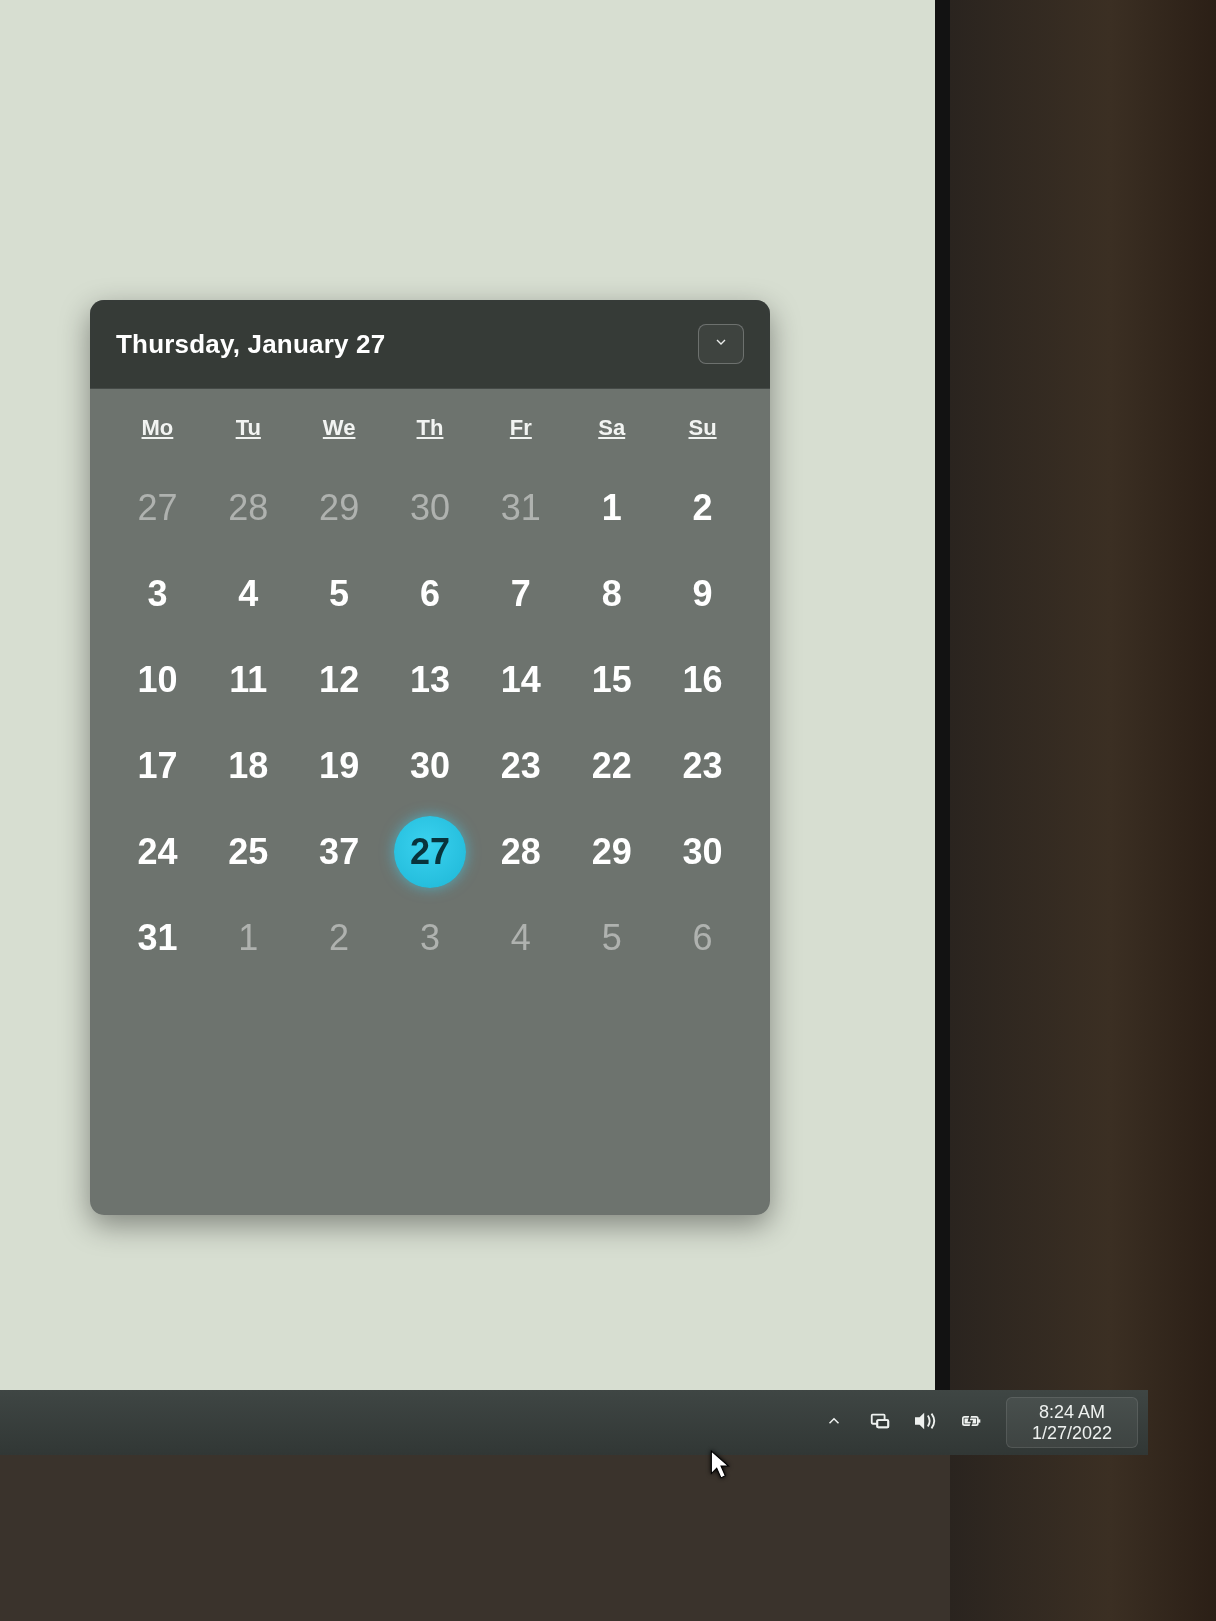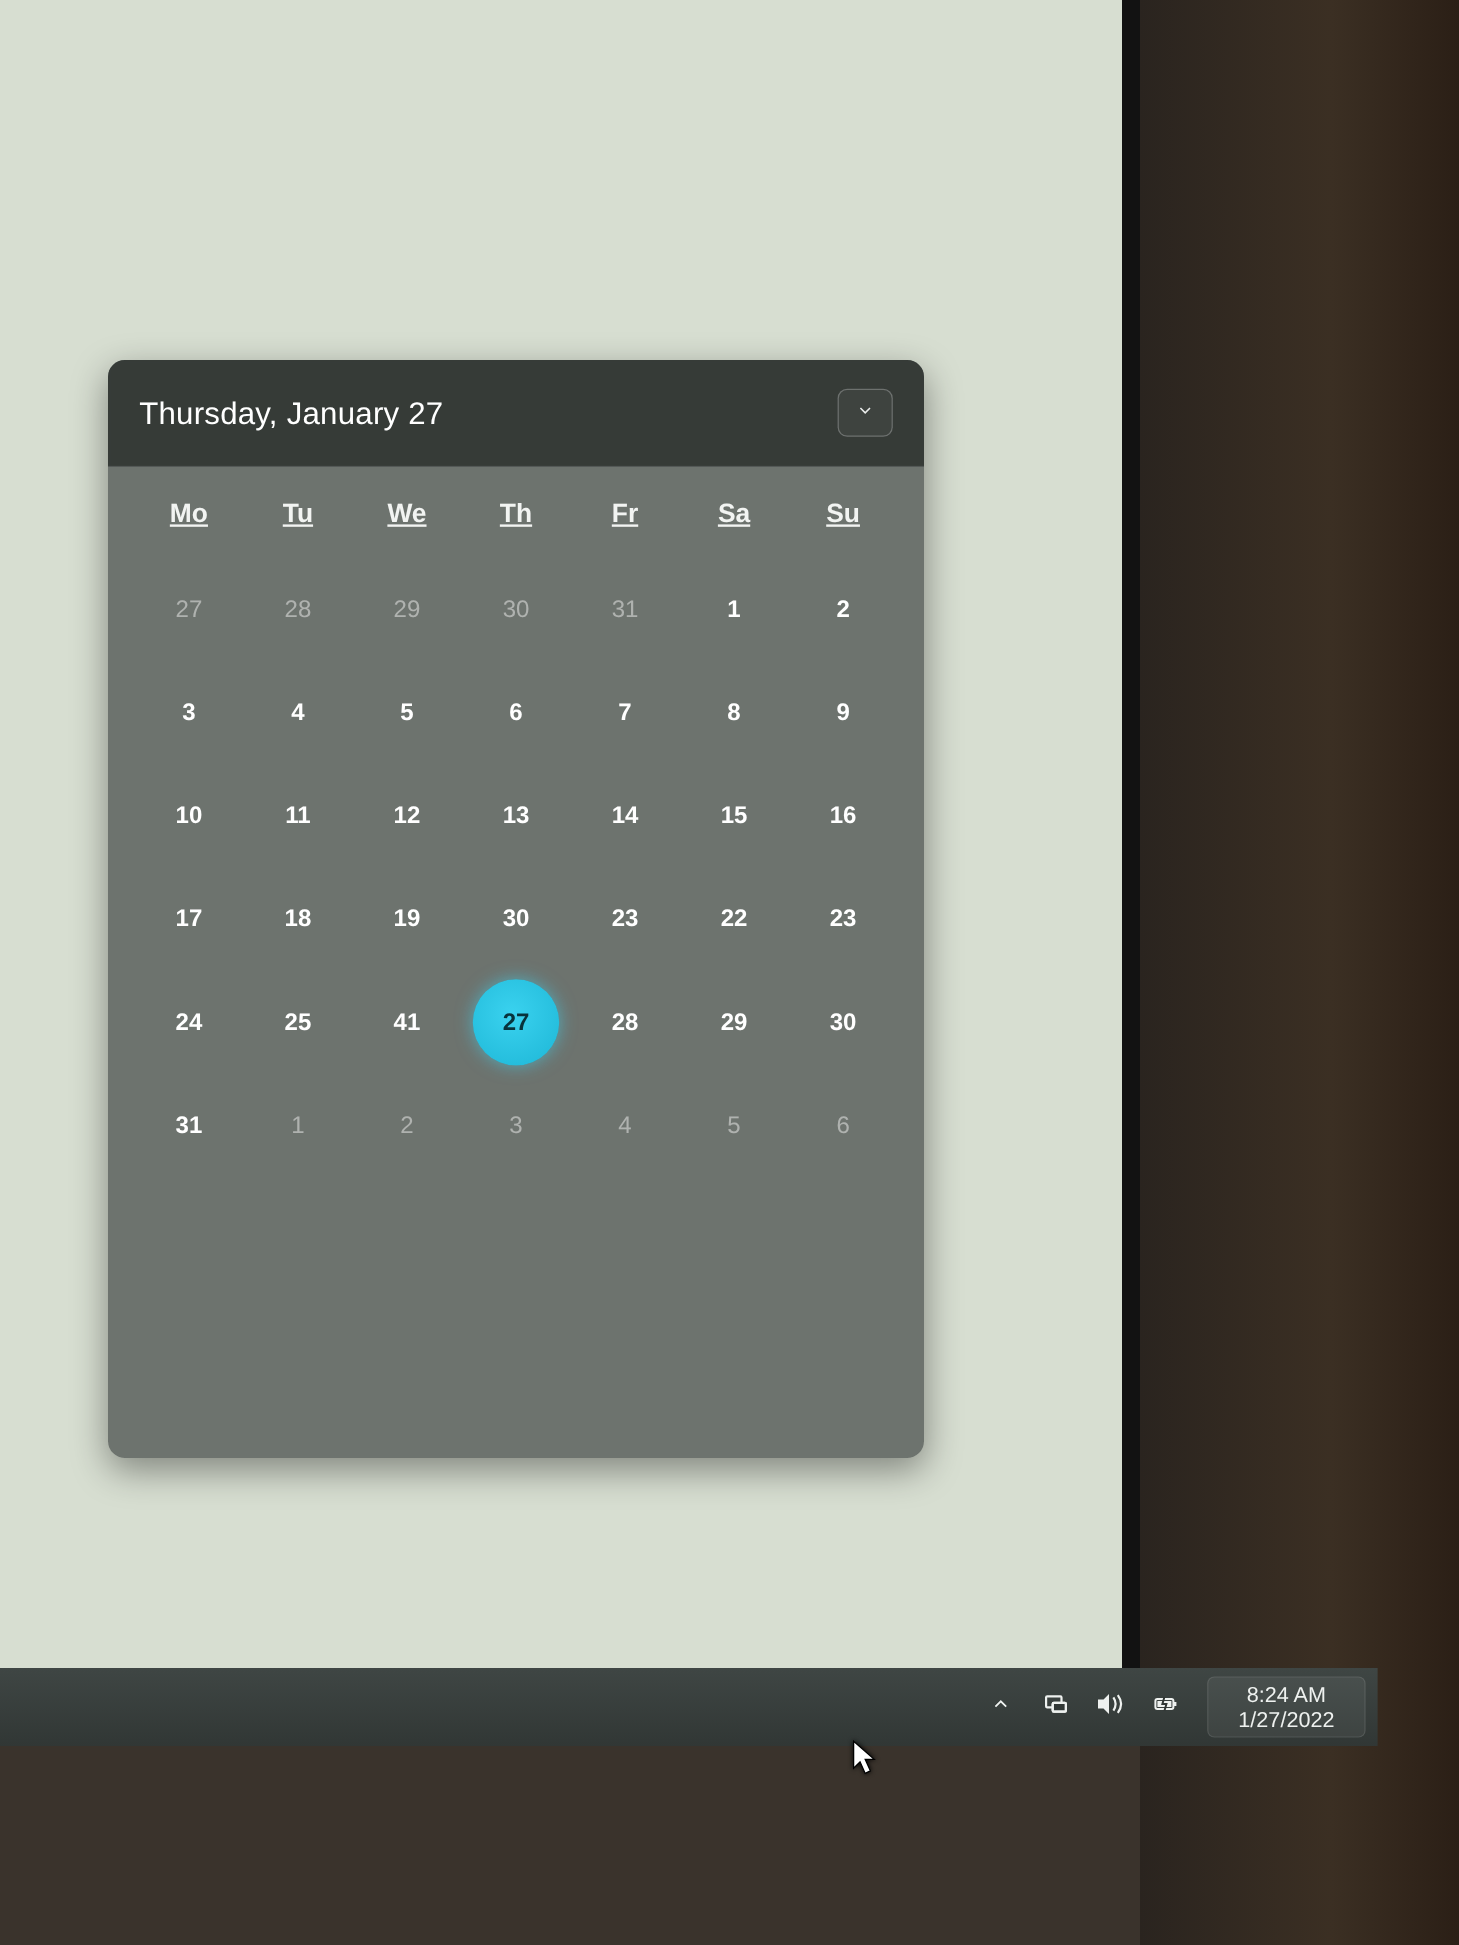--- a/index.html
+++ b/index.html
@@ -9,36 +9,36 @@
   .calendar{
     position:absolute;left:90px;top:300px;width:680px;height:915px;
     background:#535855cc;border-radius:14px;box-shadow:0 10px 30px rgba(0,0,0,.4);
     color:#fff;backdrop-filter:blur(2px);
   }
   .cal-header{
     height:88px;background:rgba(40,45,43,.8);border-top-left-radius:14px;border-top-right-radius:14px;
     display:flex;align-items:center;justify-content:space-between;padding:0 26px;
     border-bottom:1px solid rgba(255,255,255,.08);
   }
-  .cal-title{font-size:26px;font-weight:400;letter-spacing:.2px;}
+  .cal-title{font-size:26px;font-weight:700;letter-spacing:.2px;}
   .collapse-btn{
     width:44px;height:38px;border-radius:8px;border:1px solid rgba(255,255,255,.25);
     background:rgba(255,255,255,.04);display:flex;align-items:center;justify-content:center;cursor:pointer;
   }
   .collapse-btn svg{width:16px;height:16px;stroke:#e9ecea;stroke-width:2;fill:none;}
   .monthbar{display:flex;align-items:center;justify-content:space-between;padding:26px 30px 10px 30px;}
   .month-label{font-size:24px;font-weight:600;}
   .monthnav{display:flex;gap:44px;}
   .tri{width:0;height:0;cursor:pointer;}
   .tri.up{border-left:9px solid transparent;border-right:9px solid transparent;border-bottom:12px solid #e9ecea;}
   .tri.down{border-left:9px solid transparent;border-right:9px solid transparent;border-top:12px solid #e9ecea;}
   .grid{display:grid;grid-template-columns:repeat(7,1fr);padding:8px 22px 22px 22px;row-gap:8px;}
   .dow{font-size:22px;font-weight:600;text-align:center;color:#f2f4f2;padding:18px 0 20px 0;text-decoration:underline;}
   .cell{
-    height:78px;display:flex;align-items:center;justify-content:center;font-size:20px;font-weight:600;
+    height:78px;display:flex;align-items:center;justify-content:center;font-size:36px;font-weight:600;
     color:#fff;border-radius:50%;cursor:pointer;user-select:none;
   }
   .cell.outside{color:rgba(255,255,255,.45);font-weight:500;}
   .cell.today{
     width:72px;height:72px;margin:auto;background:radial-gradient(circle at 45% 40%,#3ad2ef,#1db6d6);
     color:#08333c;box-shadow:0 0 14px rgba(61,210,239,.6);
   }
   .taskbar{
     position:absolute;left:0;top:1390px;width:1148px;height:65px;
     background:linear-gradient(180deg,#3f4644 0%,#313735 100%);display:flex;align-items:center;
@@ -109,21 +109,21 @@
       <div class="cell">16</div>
       <div class="cell">17</div>
       <div class="cell">18</div>
       <div class="cell">19</div>
       <div class="cell">30</div>
       <div class="cell">23</div>
       <div class="cell">22</div>
       <div class="cell">23</div>
       <div class="cell">24</div>
       <div class="cell">25</div>
-      <div class="cell">41</div>
+      <div class="cell">37</div>
       <div class="cell today">27</div>
       <div class="cell">28</div>
       <div class="cell">29</div>
       <div class="cell">30</div>
       <div class="cell">31</div>
       <div class="cell outside">1</div>
       <div class="cell outside">2</div>
       <div class="cell outside">3</div>
       <div class="cell outside">4</div>
       <div class="cell outside">5</div>

